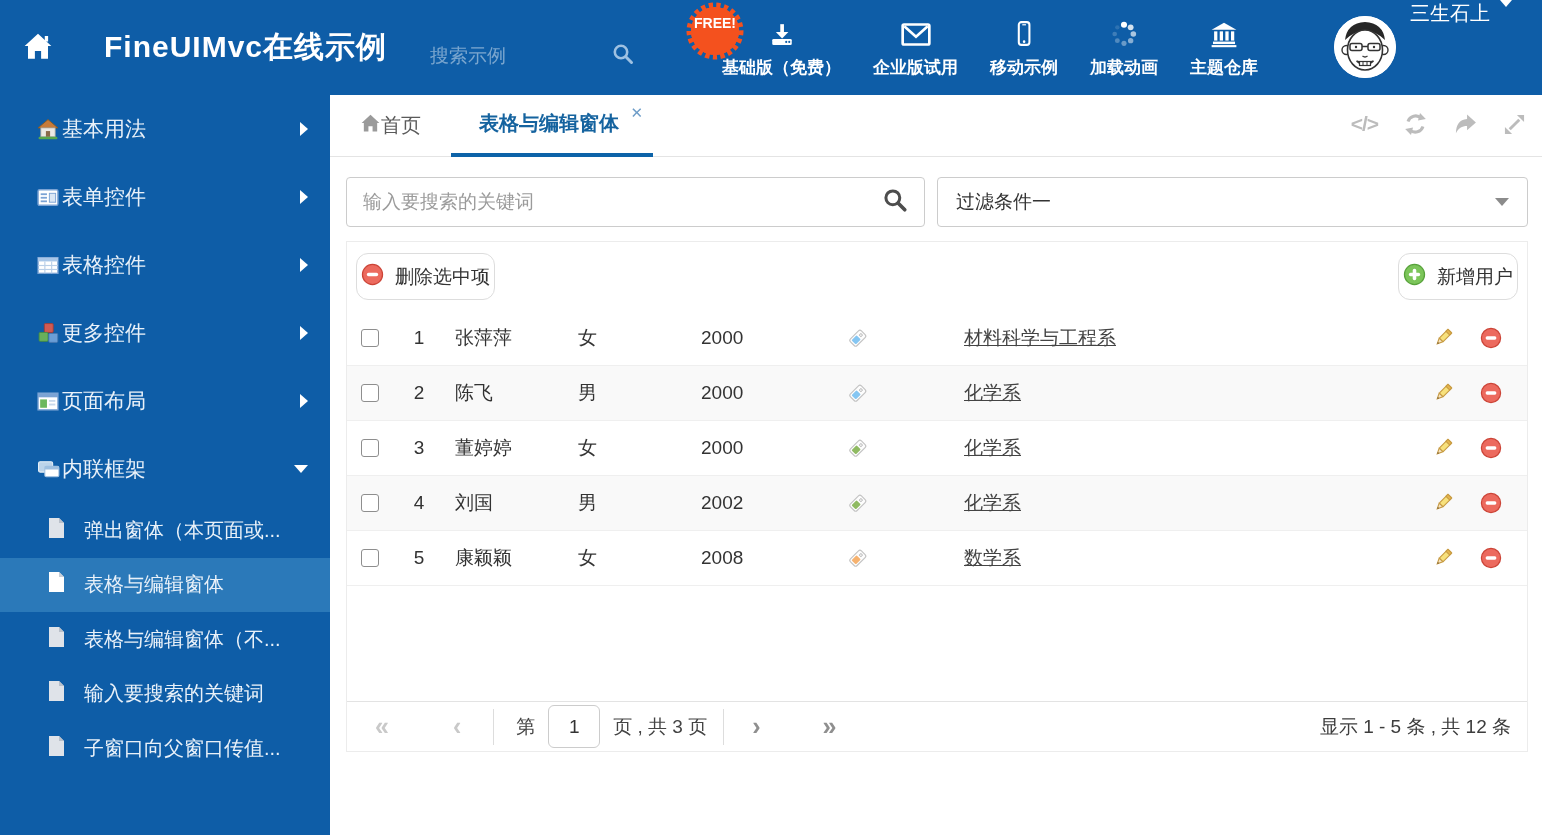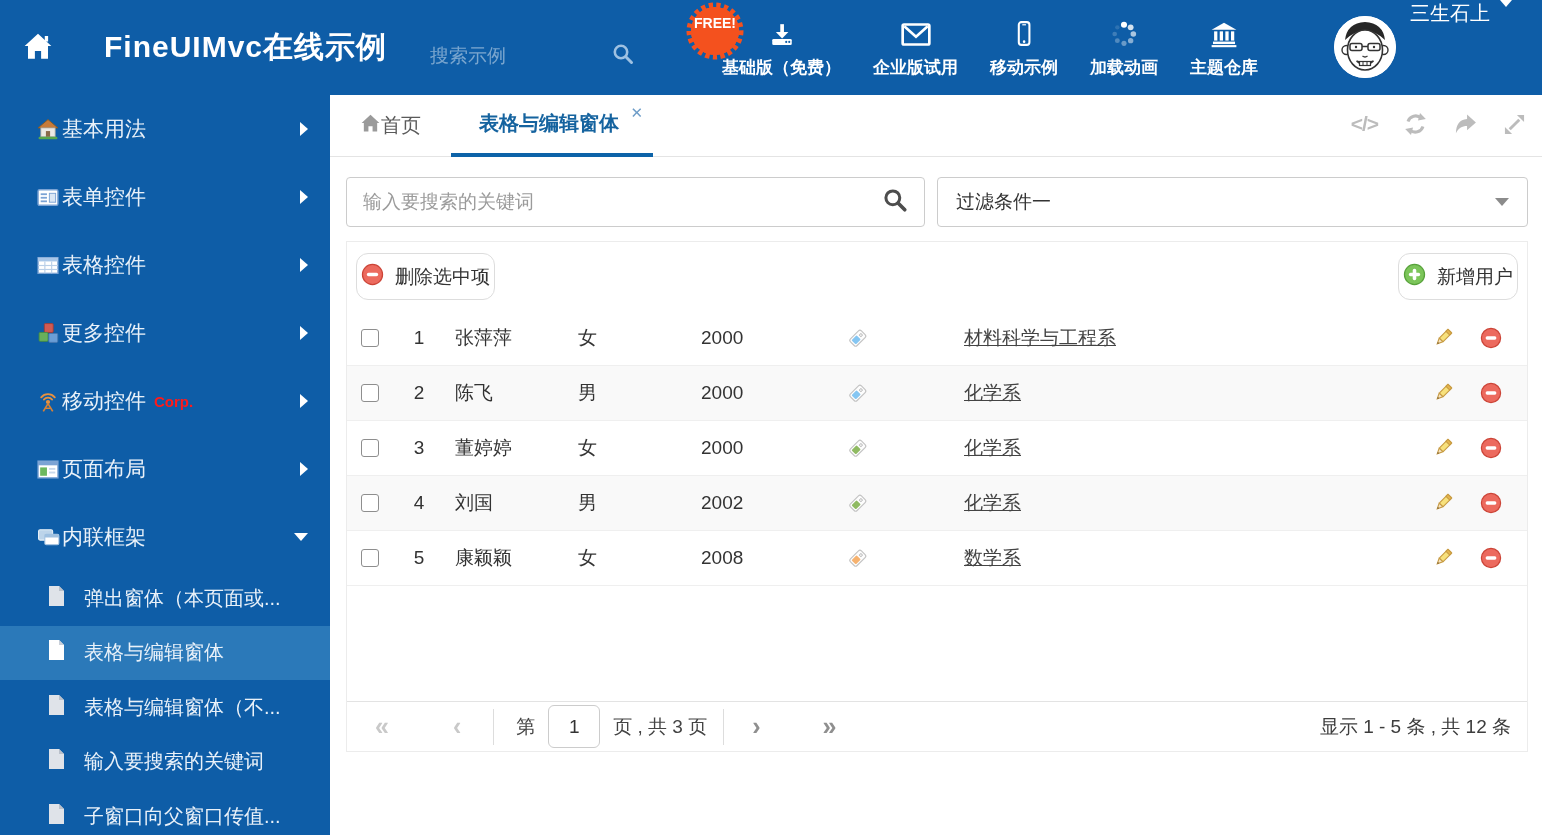--- a/index.html
+++ b/index.html
@@ -247,35 +247,20 @@
       <svg width="24" height="23" viewBox="0 0 22 22">
           <rect x="7.5" y="1.5" width="8.5" height="8.5" rx="1" fill="#d05a52" stroke="#a33a32" stroke-width=".8"></rect>
           <rect x="2.5" y="10" width="8.5" height="8.5" rx="1" fill="#68b05c" stroke="#47903c" stroke-width=".8"></rect>
           <rect x="11.8" y="11" width="8.5" height="8.5" rx="1" fill="#6a9ed6" stroke="#4878ae" stroke-width=".8"></rect>
         </svg>
     </span>
     <span class="s-lbl">更多控件</span>
     <span class="side-arrow arrow-right"></span>
   </div>
 
-  <div class="side-item">
-    <span class="s-ico">
-      <svg width="24" height="23" viewBox="0 0 22 22">
-          <path d="M4.5 7 A8.5 8.5 0 0 1 17.5 7" fill="none" stroke="#e8913f" stroke-width="1.8" stroke-linecap="round"></path>
-          <path d="M7 9.2 A5.2 5.2 0 0 1 15 9.2" fill="none" stroke="#e8913f" stroke-width="1.6" stroke-linecap="round"></path>
-          <circle cx="11" cy="11.5" r="2" fill="#e8913f"></circle>
-          <line x1="11" y1="13" x2="6.5" y2="20.5" stroke="#d98234" stroke-width="1.6"></line>
-          <line x1="11" y1="13" x2="15.5" y2="20.5" stroke="#d98234" stroke-width="1.6"></line>
-          <line x1="8.4" y1="17.5" x2="13.6" y2="17.5" stroke="#d98234" stroke-width="1.4"></line>
-        </svg>
-    </span>
-    <span class="s-lbl">移动控件</span>
-    <span class="side-badge">Corp.</span>
-    <span class="side-arrow arrow-right"></span>
-  </div>
 
   <div class="side-item">
     <span class="s-ico">
       <svg width="24" height="23" viewBox="0 0 22 22">
           <rect x="1.5" y="3" width="19" height="16" fill="#fff" stroke="#7ba3d4" stroke-width="1.3"></rect>
           <rect x="1.5" y="3" width="19" height="4" fill="#7ba3d4"></rect>
           <rect x="3.5" y="9" width="6.5" height="8" fill="#6cb85f"></rect>
           <rect x="12" y="9.5" width="6" height="1.8" fill="#c9d9ec"></rect>
           <rect x="12" y="13" width="6" height="1.8" fill="#c9d9ec"></rect>
         </svg>

